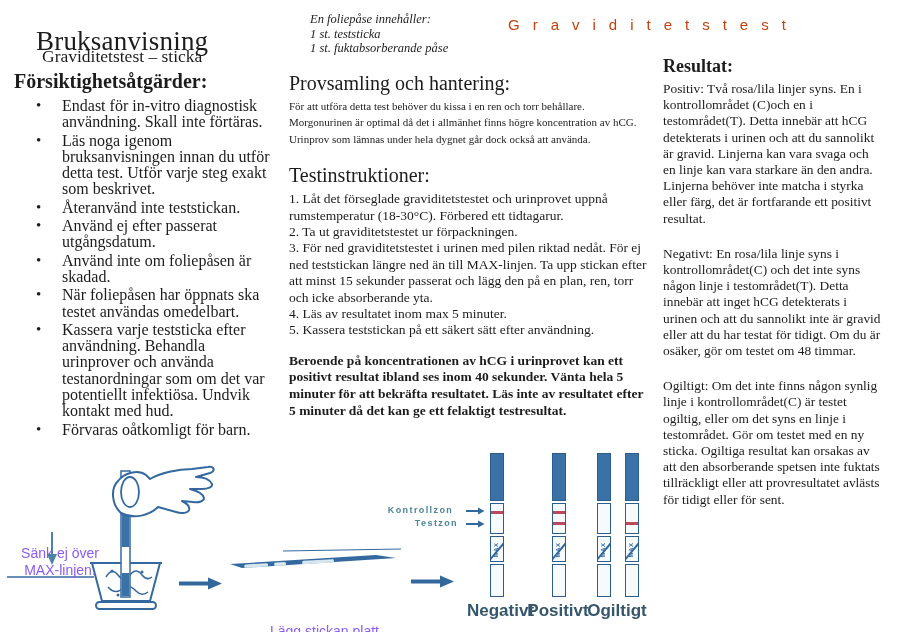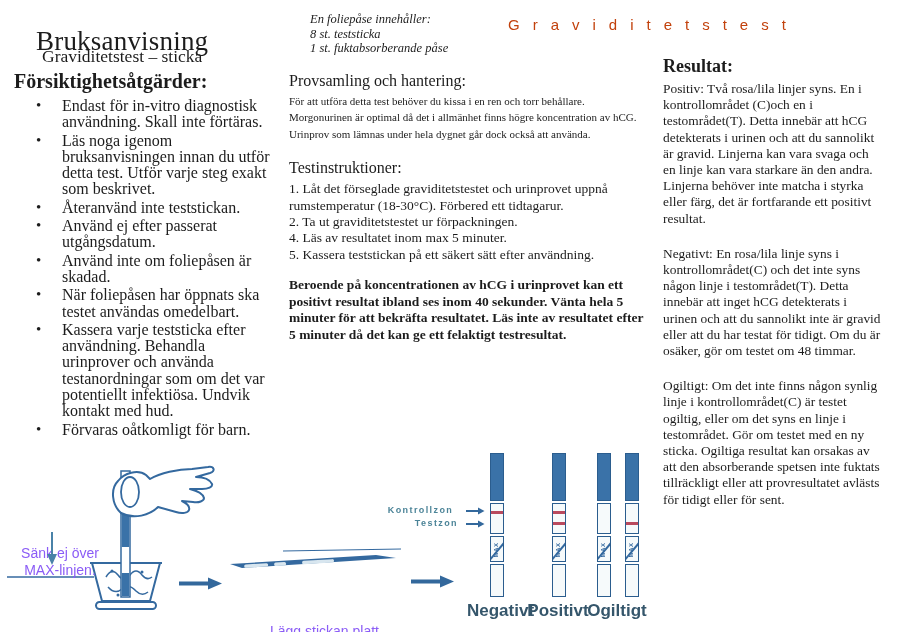--- a/index.html
+++ b/index.html
@@ -17,21 +17,21 @@
   #brand{
     left:508px;top:16px;font-family:"Liberation Sans",sans-serif;
     font-size:15px;letter-spacing:13px;color:#c2410c;font-weight:400;white-space:nowrap;
   }
 
   
   #col-left{left:14px;top:70px;width:258px;}
   #col-mid{left:289px;top:72px;width:358px;}
   #col-right{left:663px;top:56px;width:221px;}
   .h-prec{font-size:20px;font-weight:bold;margin:0;}
-  .h-mid{font-size:16px;font-weight:normal;margin:0;}
+  .h-mid{font-size:20px;font-weight:normal;margin:0;}
   .h-mid2{margin-top:17px;}
   .h-res{font-size:18px;font-weight:bold;margin:0;}
   .bullets{margin-top:5px;}
   .bullet-item{position:relative;padding-left:48px;margin-bottom:2px;font-size:16px;line-height:16.3px;}
   .bullet-item::before{content:"\2022";position:absolute;left:22px;top:-1px;font-size:15px;}
   p.body{font-size:11px;line-height:16.4px;margin:3px 0 0;}
   .steps{margin-top:4px;}
   .step{font-size:13.5px;line-height:16.4px;}
   .note{font-weight:bold;margin-top:14px;font-size:13.5px;line-height:16.6px;}
   .result{font-size:13.4px;line-height:16.2px;margin:4px 0 19px;}
@@ -65,21 +65,21 @@
   .s-bottom{height:33px;}
 </style>
 </head>
 <body>
 
 <h1 class="abs" id="title">Bruksanvisning</h1>
 <div class="abs" id="subtitle">Graviditetstest – sticka</div>
 
 <div class="abs" id="contents">
   <div>En foliepåse innehåller:</div>
-  <div>8 st. teststicka</div>
+  <div>1 st. teststicka</div>
   <div>1 st. fuktabsorberande påse</div>
 </div>
 
 <div class="abs" id="brand">Graviditetstest</div>
 
 <div class="abs" id="col-left">
   <h2 class="h-prec">Försiktighetsåtgärder:</h2>
   <div class="bullets">
     <div class="bullet-item"><span>Endast för in-vitro diagnostisk användning. Skall inte förtäras.</span></div>
     <div class="bullet-item"><span>Läs noga igenom bruksanvisningen innan du utför detta test. Utför varje steg exakt som beskrivet.</span></div>
@@ -93,20 +93,21 @@
 </div>
 
 <div class="abs" id="col-mid">
   <h2 class="h-mid">Provsamling och hantering:</h2>
   <p class="body">För att utföra detta test behöver du kissa i en ren och torr behållare.  Morgonurinen är optimal då det i allmänhet finns högre koncentration av hCG. Urinprov som lämnas under hela dygnet går dock också att använda.</p>
 
   <h2 class="h-mid h-mid2">Testinstruktioner:</h2>
   <div class="steps">
     <div class="step">1. Låt det förseglade graviditetstestet och urinprovet uppnå rumstemperatur (18-30°C). Förbered ett tidtagarur.</div>
     <div class="step">2. Ta ut graviditetstestet ur förpackningen.</div>
+    <div class="step">3. För ned graviditetstestet i urinen med pilen riktad nedåt. För ej ned teststickan längre ned än till MAX-linjen. Ta upp stickan efter att minst 15 sekunder passerat och lägg den på en plan, ren, torr och icke absorberande yta.</div>
     <div class="step">4. Läs av resultatet inom max 5 minuter.</div>
     <div class="step">5. Kassera teststickan på ett säkert sätt efter användning.</div>
   </div>
   <div class="note">Beroende på koncentrationen av hCG i urinprovet kan ett positivt resultat ibland ses inom 40 sekunder. Vänta hela 5 minuter för att bekräfta resultatet. Läs inte av resultatet efter 5 minuter då det kan ge ett felaktigt testresultat.</div>
 </div>
 
 <div class="abs" id="col-right">
   <h2 class="h-res">Resultat:</h2>
   <p class="result">Positiv: Två rosa/lila linjer syns. En i kontrollområdet (C)och en i testområdet(T).  Detta innebär att hCG detekterats i urinen och att du sannolikt är gravid. Linjerna kan vara svaga och en linje kan vara starkare än den andra. Linjerna behöver inte matcha i styrka eller färg, det är fortfarande ett positivt resultat.</p>
   <p class="result">Negativt: En rosa/lila linje syns i kontrollområdet(C) och det inte syns någon linje i testområdet(T). Detta innebär att inget hCG detekterats i urinen och att du sannolikt inte är gravid eller att du har testat för tidigt. Om du är osäker, gör om testet om 48 timmar.</p>

